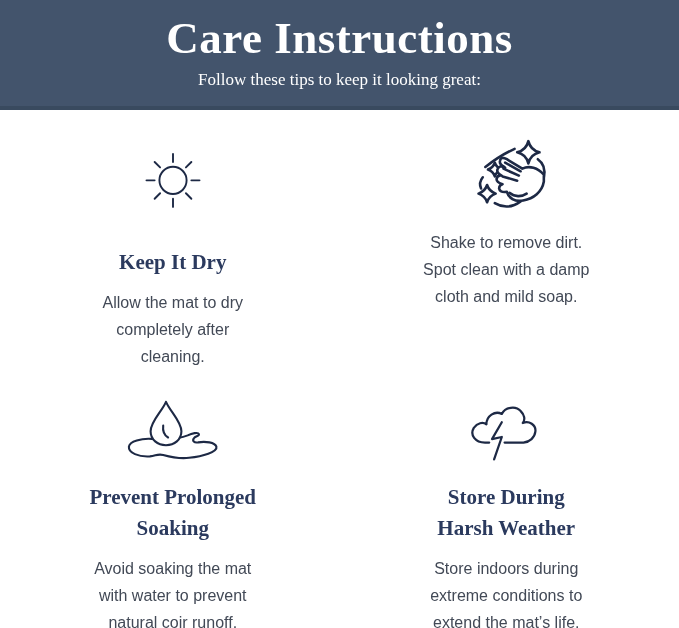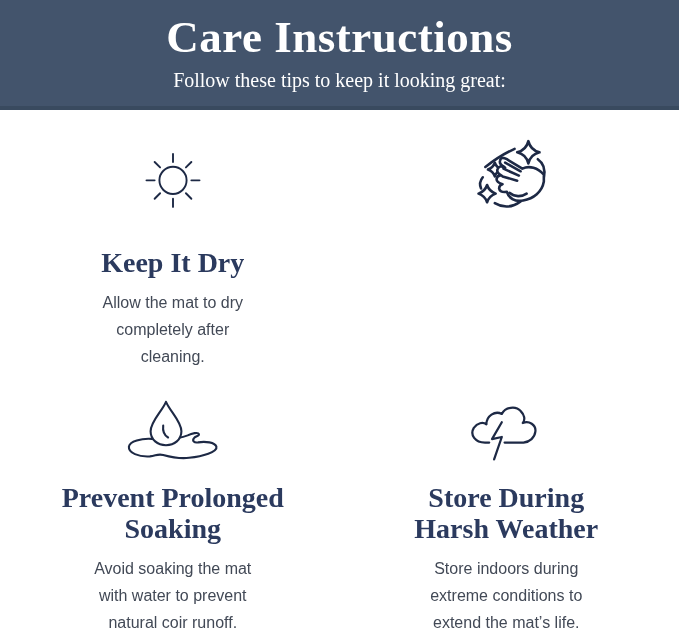--- a/index.html
+++ b/index.html
@@ -34,21 +34,21 @@
   .poster-title {
     font-family: "Liberation Serif", serif;
     font-weight: 700;
     font-size: 45px;
     line-height: 1;
     color: var(--header-text);
     letter-spacing: 0.5px;
   }
   .poster-subtitle {
     font-family: "Liberation Serif", serif;
-    font-size: 20px;
+    font-size: 17px;
     color: var(--header-text);
   }
   .tips-grid {
     display: grid;
     grid-template-columns: 1fr 1fr;
     padding: 30px 6px 0;
     row-gap: 28px;
   }
   .tip {
     display: flex;
@@ -60,21 +60,21 @@
     height: 78px;
     display: flex;
     align-items: center;
     justify-content: center;
   }
   .tip:nth-child(n+3) .icon-box { height: 64px; }
   .tip-title {
     margin-top: 29px;
     font-family: "Liberation Serif", serif;
     font-weight: 700;
-    font-size: 28px;
+    font-size: 21px;
     line-height: 31px;
     color: var(--heading-text);
     white-space: pre-line;
   }
   .tip:nth-child(n+3) .tip-title { margin-top: 20px; }
   .tip-desc {
     margin-top: 11px;
     font-size: 16px;
     line-height: 27px;
     color: var(--body-text);
@@ -133,20 +133,23 @@
           <path d="M33,48 Q28,54 31,61"></path>
           <path d="M47,78 Q62,87 77,76"></path>
           <path d="M89,68 Q100,64 103,53"></path>
           <path class="fill-white" d="M104,45 C97,37 87,34 79,38 L61,27 Q54,23 53,29 Q52,33 58,36 L59,37 Q52,33 50,39 Q49,43 55,46 Q50,45 49,50 Q49,54 56,56 Q52,57 52,61 Q53,66 61,65 C63,72 70,77 80,75 C92,73 102,65 104,53 Z"></path>
           <path d="M77,41 L59,31"></path>
           <path d="M75,46 L57,38"></path>
           <path d="M73,52 L56,47"></path>
           <path d="M64,66 C70,71 78,71 84,67"></path>
         </svg>
       </div>
+      <p class="tip-desc">Shake to remove dirt.
+Spot clean with a damp
+cloth and mild soap.</p>
     </section>
 
     <section class="tip">
       <div class="icon-box">
         <svg class="icon" viewBox="0 0 140 90" width="98" height="63" stroke-width="3" aria-hidden="true">
           <path d="M40,57 C25,56 8,60 7,68 C6,77 21,83 37,82 C46,81 48,78 56,80 C67,83 78,86 93,84 C112,82 134,76 132,68 C130,62 116,60 106,62 C100,63 97,60 100,56 C102,53 108,53 107,50 C106,47 97,49 91,52 C84,55 68,58 58,58 C51,58 46,57 40,57 Z"></path>
           <path class="fill-white" d="M60,4 C54,18 38,32 38,46 C38,58 48,66 60,66 C72,66 82,58 82,46 C82,32 66,18 60,4 Z"></path>
           <path d="M56,38 C55,46 58,52 63,55"></path>
         </svg>
       </div>

